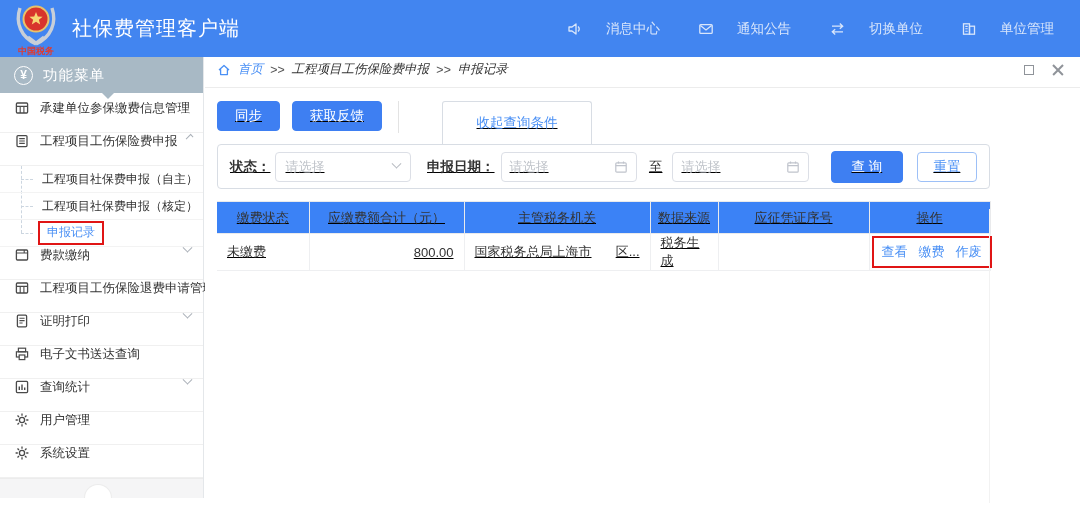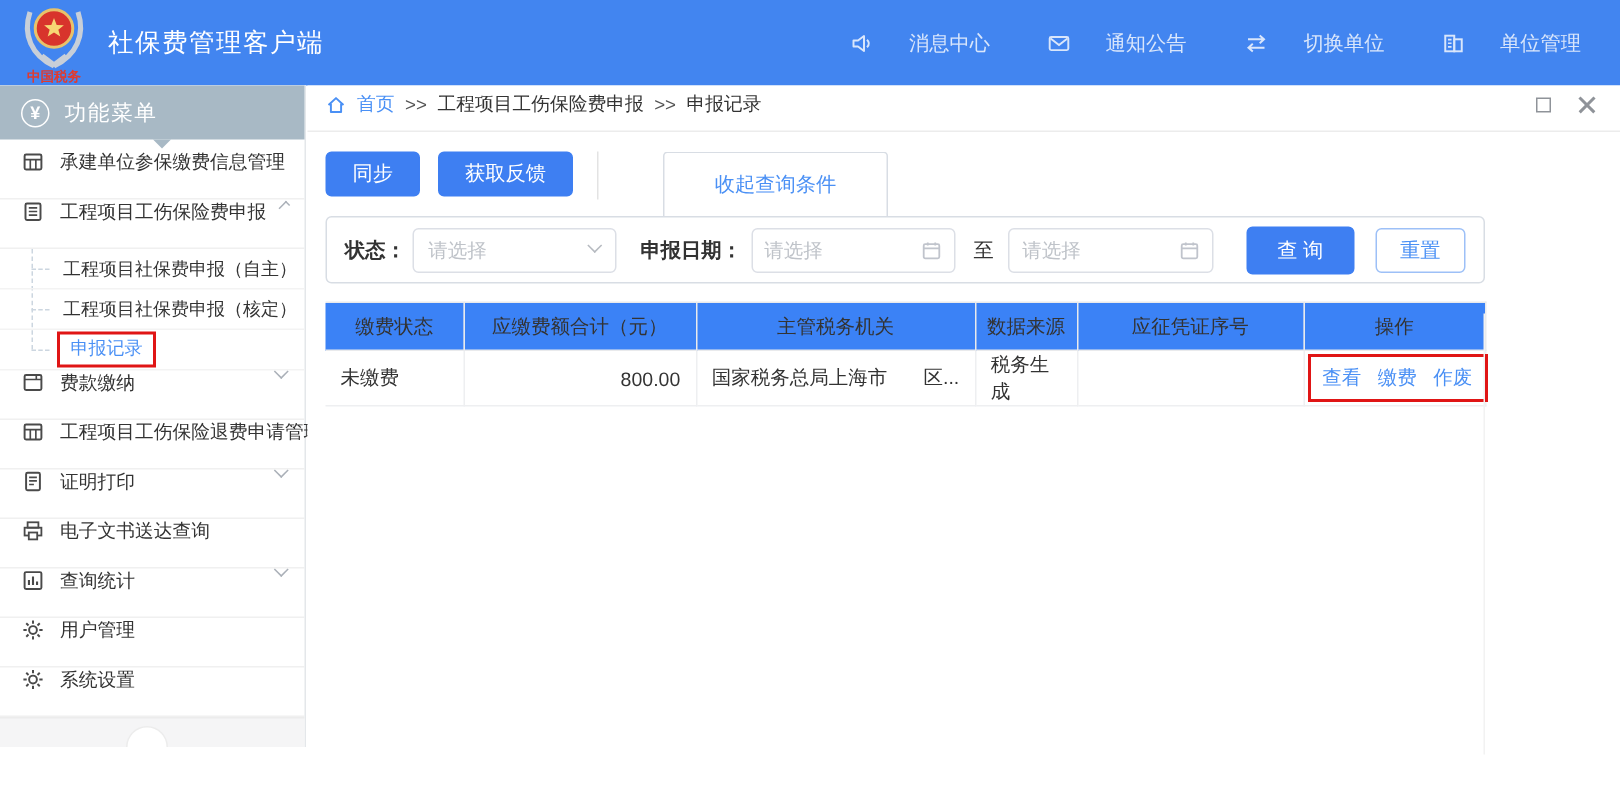--- a/index.html
+++ b/index.html
@@ -5,21 +5,21 @@
   * { margin:0; padding:0; box-sizing:border-box; }
   html,body { width:1080px; height:524px; background:#fff; overflow:hidden;
     font-family:"Liberation Sans","DejaVu Sans",sans-serif; }
   .app { position:relative; width:1080px; height:524px; background:#fff; }
 
   
   .top-header { position:absolute; left:0; top:0; width:1080px; height:57px;
     background:#4285f0; display:flex; align-items:center; }
   .logo { position:absolute; left:12px; top:3px; width:48px; height:53px; }
   .app-title { position:absolute; left:72px; top:0; height:57px; display:flex; align-items:center;
-    color:#fff; font-size:17px; letter-spacing:1px; }
+    color:#fff; font-size:20px; letter-spacing:1px; }
   .top-nav { position:absolute; right:26px; top:0; height:57px; display:flex; align-items:center; gap:38px; }
   .top-nav-item { display:flex; align-items:center; gap:23px; color:#d9e6fb; font-size:13.5px; cursor:pointer; }
   .top-nav-item svg { display:block; }
 
   
   .sidebar { position:absolute; left:0; top:57px; width:204px; height:441px;
     background:#fff; border-right:1px solid #e4e7ea; }
   .sidebar-header { position:relative; height:36px; background:#a8b9c5; display:flex;
     align-items:center; padding:0 14px; gap:10px; color:#fff; }
   .sidebar-header::after { content:''; position:absolute; left:102px; top:100%;
@@ -46,31 +46,31 @@
   .anno-box { display:inline-block; border:2px solid #e01515; padding:1px 7px 2px 7px; margin-left:-4px; }
   .sidebar-foot { position:absolute; left:0; bottom:-57px; width:203px; height:20px; background:#f5f5f6;
     border-top:1px solid #ececec; }
   .sidebar-foot { bottom:auto; top:421px; }
   .collapse-handle { position:absolute; left:84px; bottom:0; width:28px; height:14px;
     background:#fff; border:1px solid #ececec; border-bottom:none; border-radius:14px 14px 0 0; cursor:pointer; }
 
   
   .main { position:absolute; left:205px; top:57px; width:875px; height:467px; background:#fff; }
   .breadcrumb-bar { height:31px; border-bottom:1px solid #ececec; display:flex; align-items:center;
-    padding:0 16px 5px 12px; font-size:12.5px; color:#333; gap:7px; }
+    padding:0 16px 5px 12px; font-size:12.5px; color:#333; gap:7px;font-style:italic; }
   .crumb-home { color:#4a90f5; cursor:pointer; }
   .crumb-sep { color:#555; }
   .win-controls { margin-left:auto; display:flex; align-items:center; gap:18px; }
   .win-max { width:10px; height:10px; border:1.6px solid #8f9399; cursor:pointer; }
   .win-close { position:relative; width:12px; height:12px; cursor:pointer; }
   .win-close::before,.win-close::after { content:''; position:absolute; left:-1px; top:5px; width:14px; height:1.8px;
     background:#8f9399; }
   .win-close::before { transform:rotate(45deg); } .win-close::after { transform:rotate(-45deg); }
 
-  .content { padding:13px 0 0 12px; position:relative; }
+  .content { padding:13px 0 0 12px; position:relative;text-decoration:underline; }
   .toolbar { display:flex; align-items:flex-start; }
   .btn-primary { height:30px; padding:0 17px; background:#3e7ff2; border:1px solid #3e7ff2; border-radius:4px;
     color:#fff; font-size:13.5px; cursor:pointer; font-family:inherit; }
   .btn-primary + .btn-primary { margin-left:12px; }
   .toolbar-sep { width:1px; height:32px; background:#e3e3e3; margin:0 15px 0 16px; }
   .collapse-tab { height:43px; width:150px; background:#fff; border:1px solid #d8dde4; border-bottom:none;
     border-radius:3px 3px 0 0; color:#4a90f5; font-size:13.5px; display:flex; align-items:center;
     justify-content:center; cursor:pointer; position:relative; z-index:2;margin-left:28px; }
 
   .filter-panel { width:773px; height:45px; border:1px solid #d8dde4; border-radius:4px;

